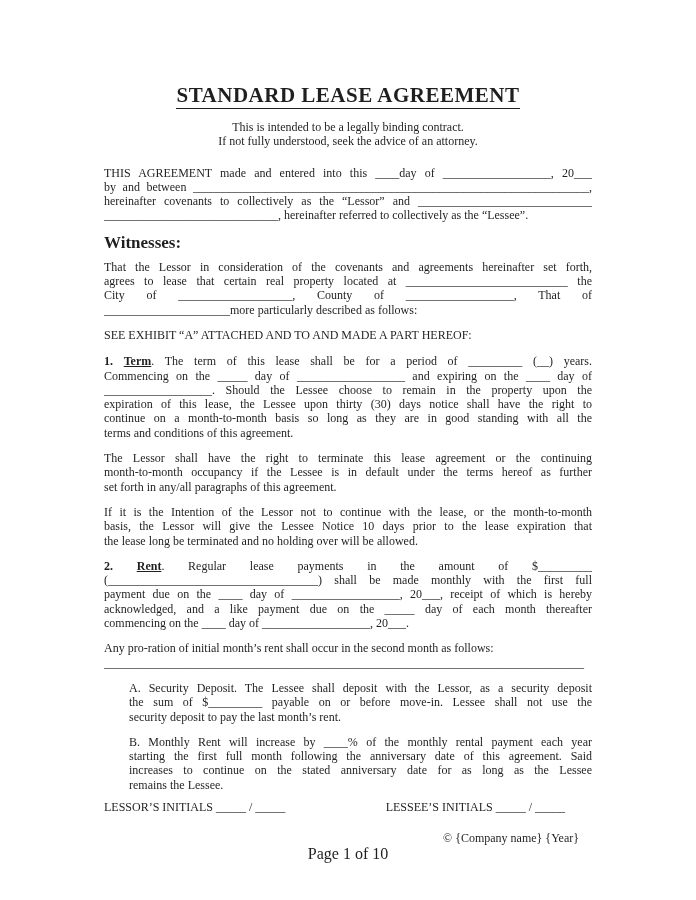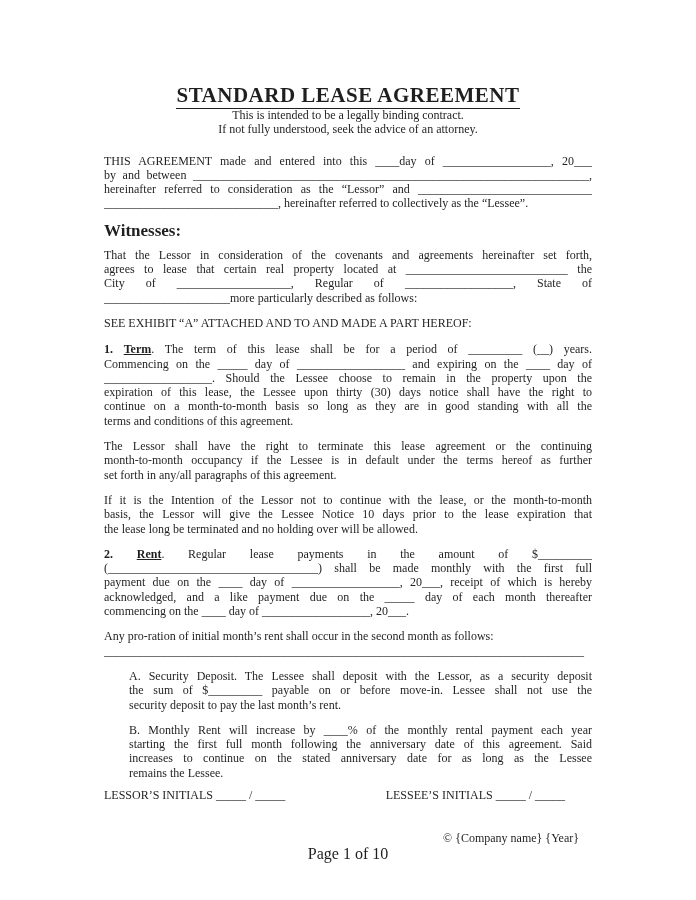--- a/index.html
+++ b/index.html
@@ -16,21 +16,21 @@
     padding: 83px 104px 0 104px; 
     font-size: 12px;
     line-height: 14.3px;
   }
   .title {
     text-align: center;
     font-size: 21px;
     line-height: 24px;
     font-weight: bold;
     letter-spacing: 0.5px;
-    margin-bottom: 1px;
+    margin-bottom: 13px;
   }
   .title .title-text { border-bottom: 1.5px solid #1f1f1f; padding-bottom: 1px; }
   .notice { text-align: center; margin-bottom: 17px; }
   .para { margin-bottom: 11px; }
   .jline {
     text-align: justify;
     text-align-last: justify;
     overflow: hidden;
   }
   .para > .jline:last-child,
@@ -79,32 +79,32 @@
 
     <div class="notice">
       <div class="line" style="text-align:center">This is intended to be a legally binding contract.</div>
       <div class="line" style="text-align:center">If not fully understood, seek the advice of an attorney.</div>
     </div>
 
     <div class="para">
       <div class="lines">
           <div class="jline">THIS AGREEMENT made and entered into this ____day of __________________, 20___</div>
           <div class="jline">by and between __________________________________________________________________,</div>
-          <div class="jline">hereinafter referred to consideration as the “Lessor” and _____________________________</div>
+          <div class="jline">hereinafter covenants to collectively as the “Lessor” and _____________________________</div>
           <div class="jline">_____________________________, hereinafter referred to collectively as the “Lessee”.</div>
         </div>
     </div>
 
     <div class="heading-witnesses">Witnesses:</div>
 
     <div class="para">
       <div class="lines">
           <div class="jline">That the Lessor in consideration of the covenants and agreements hereinafter set forth,</div>
           <div class="jline">agrees to lease that certain real property located at ___________________________ the</div>
-          <div class="jline">City of ___________________, Regular of __________________, State of</div>
+          <div class="jline">City of ___________________, County of __________________, That of</div>
           <div class="jline">_____________________more particularly described as follows:</div>
         </div>
     </div>
 
     <div class="para exhibit">
       <div class="line">SEE EXHIBIT “A” ATTACHED AND TO AND MADE A PART HEREOF:</div>
     </div>
 
     <div class="para">
       <div class="jline"><span class="b">1.</span> <span class="b u">Term</span><span>.  The term of this lease shall be for a period of _________ (__) years.</span></div>

